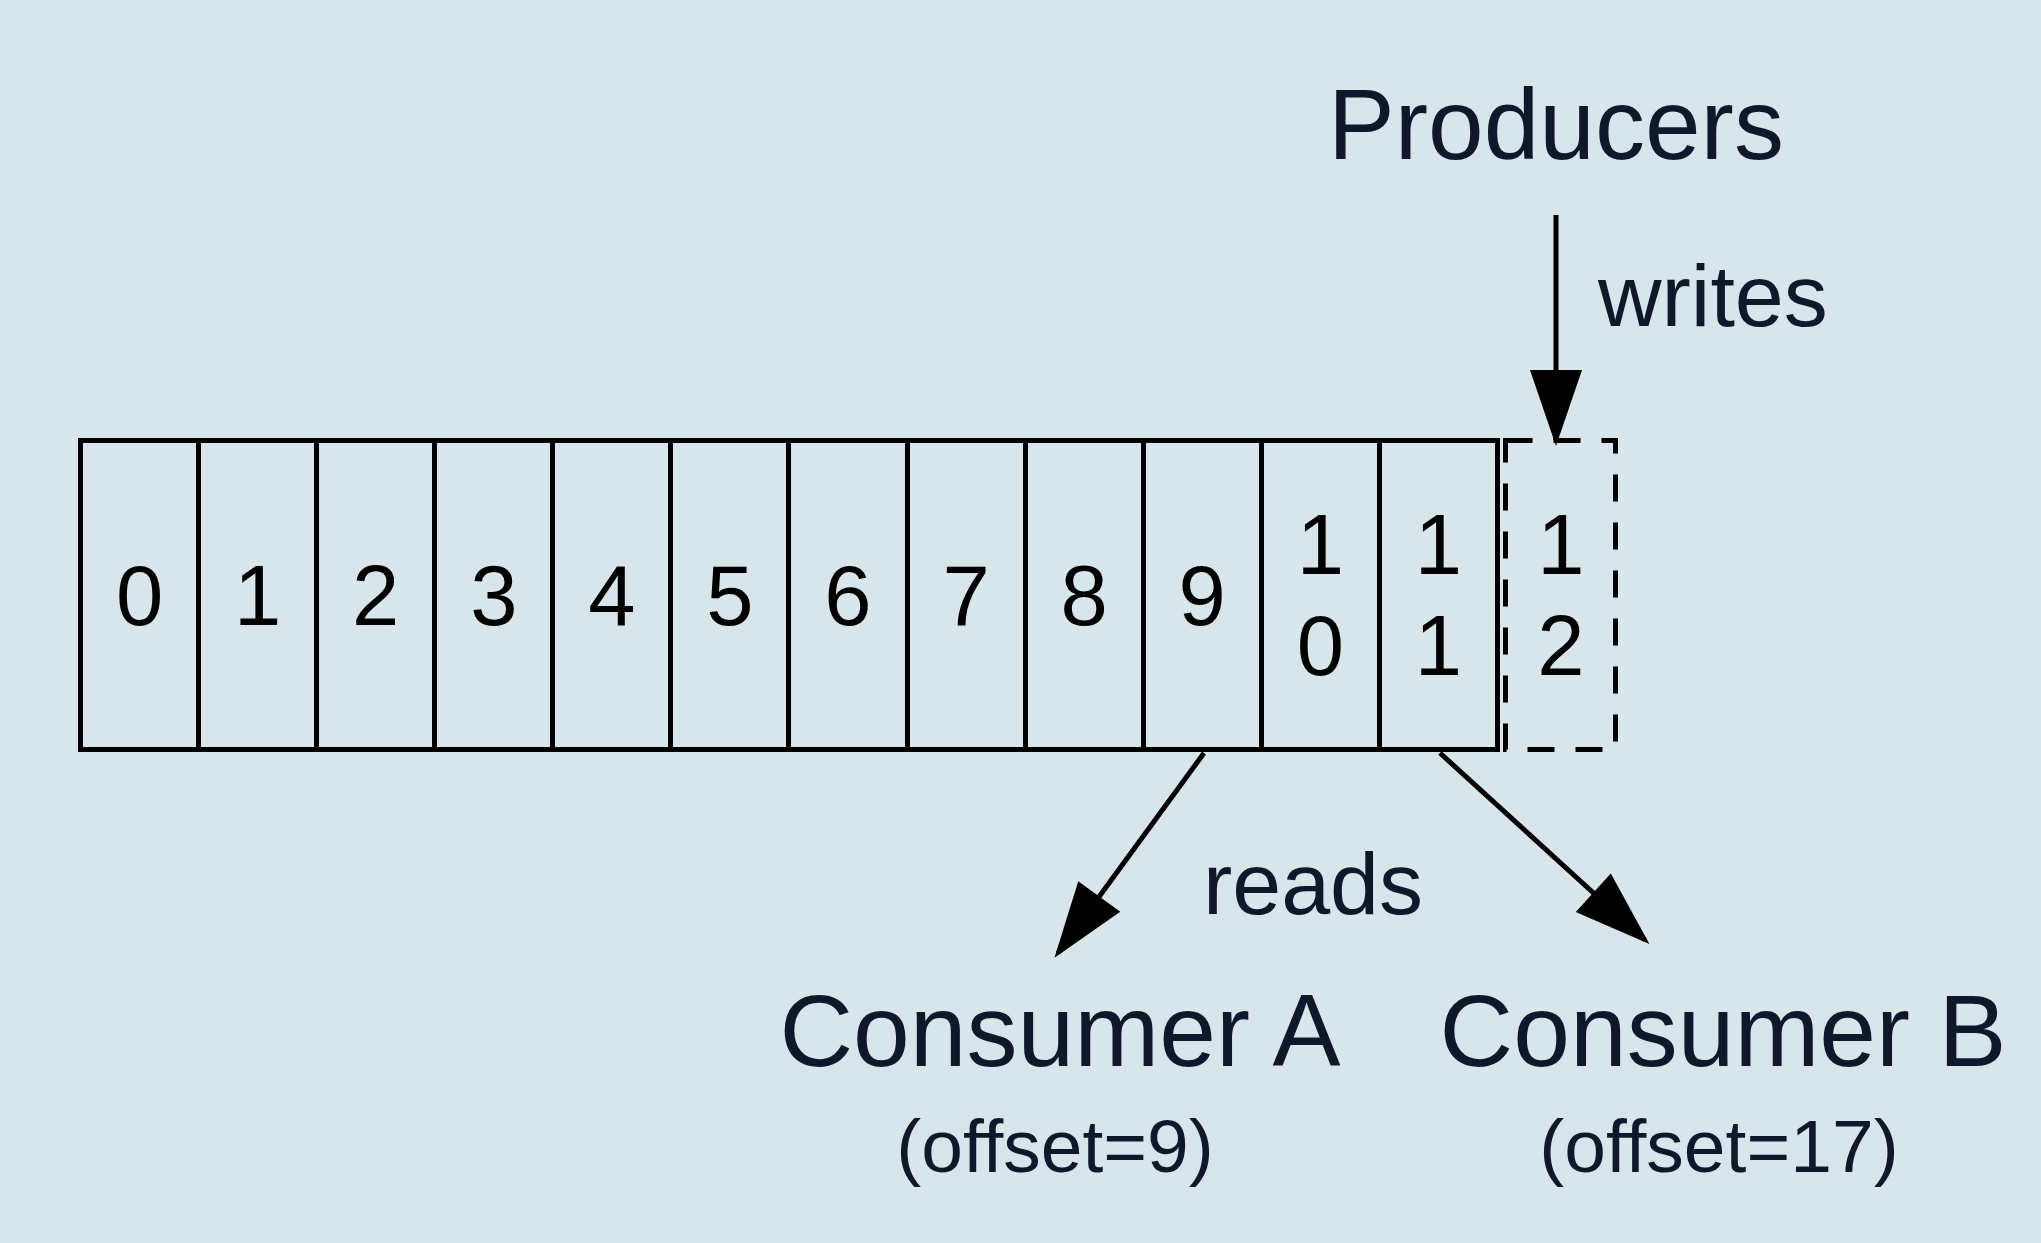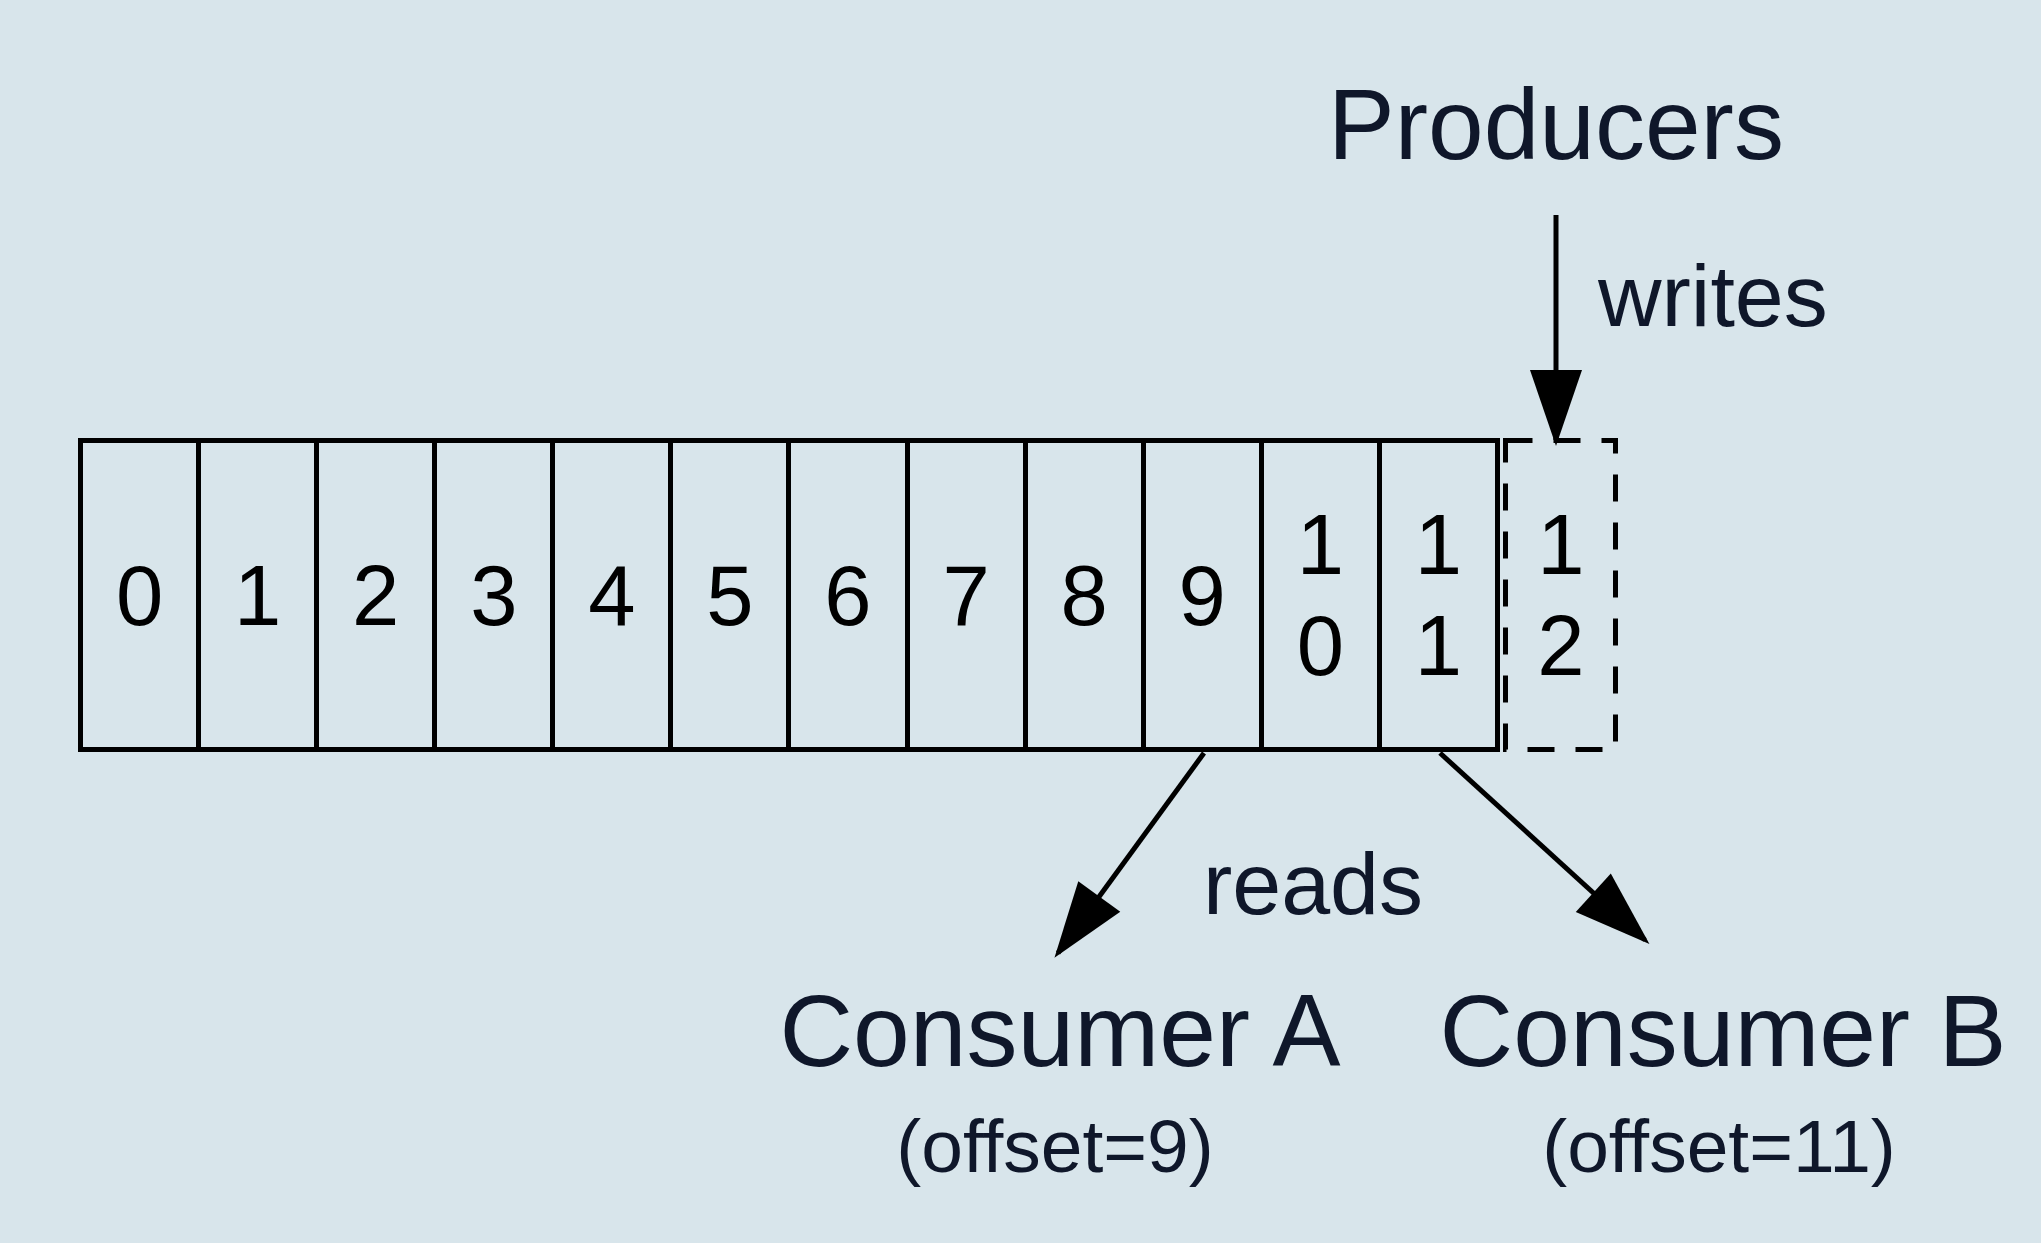--- a/index.html
+++ b/index.html
@@ -130,15 +130,15 @@
     <line x1="1204" y1="753" x2="1058" y2="953" stroke="#000" stroke-width="5" marker-end="url(#ah)"></line>
     <line x1="1440" y1="753" x2="1645" y2="940" stroke="#000" stroke-width="5" marker-end="url(#ah)"></line>
   </svg>
 
   <div class="label reads-label">reads</div>
 
   <div class="label consumer-name consumer-a-name">Consumer A</div>
   <div class="label consumer-offset consumer-a-offset">(offset=9)</div>
 
   <div class="label consumer-name consumer-b-name">Consumer B</div>
-  <div class="label consumer-offset consumer-b-offset">(offset=11)</div>
+  <div class="label consumer-offset consumer-b-offset">(offset=17)</div>
 
 </div>
 
 </body></html>

